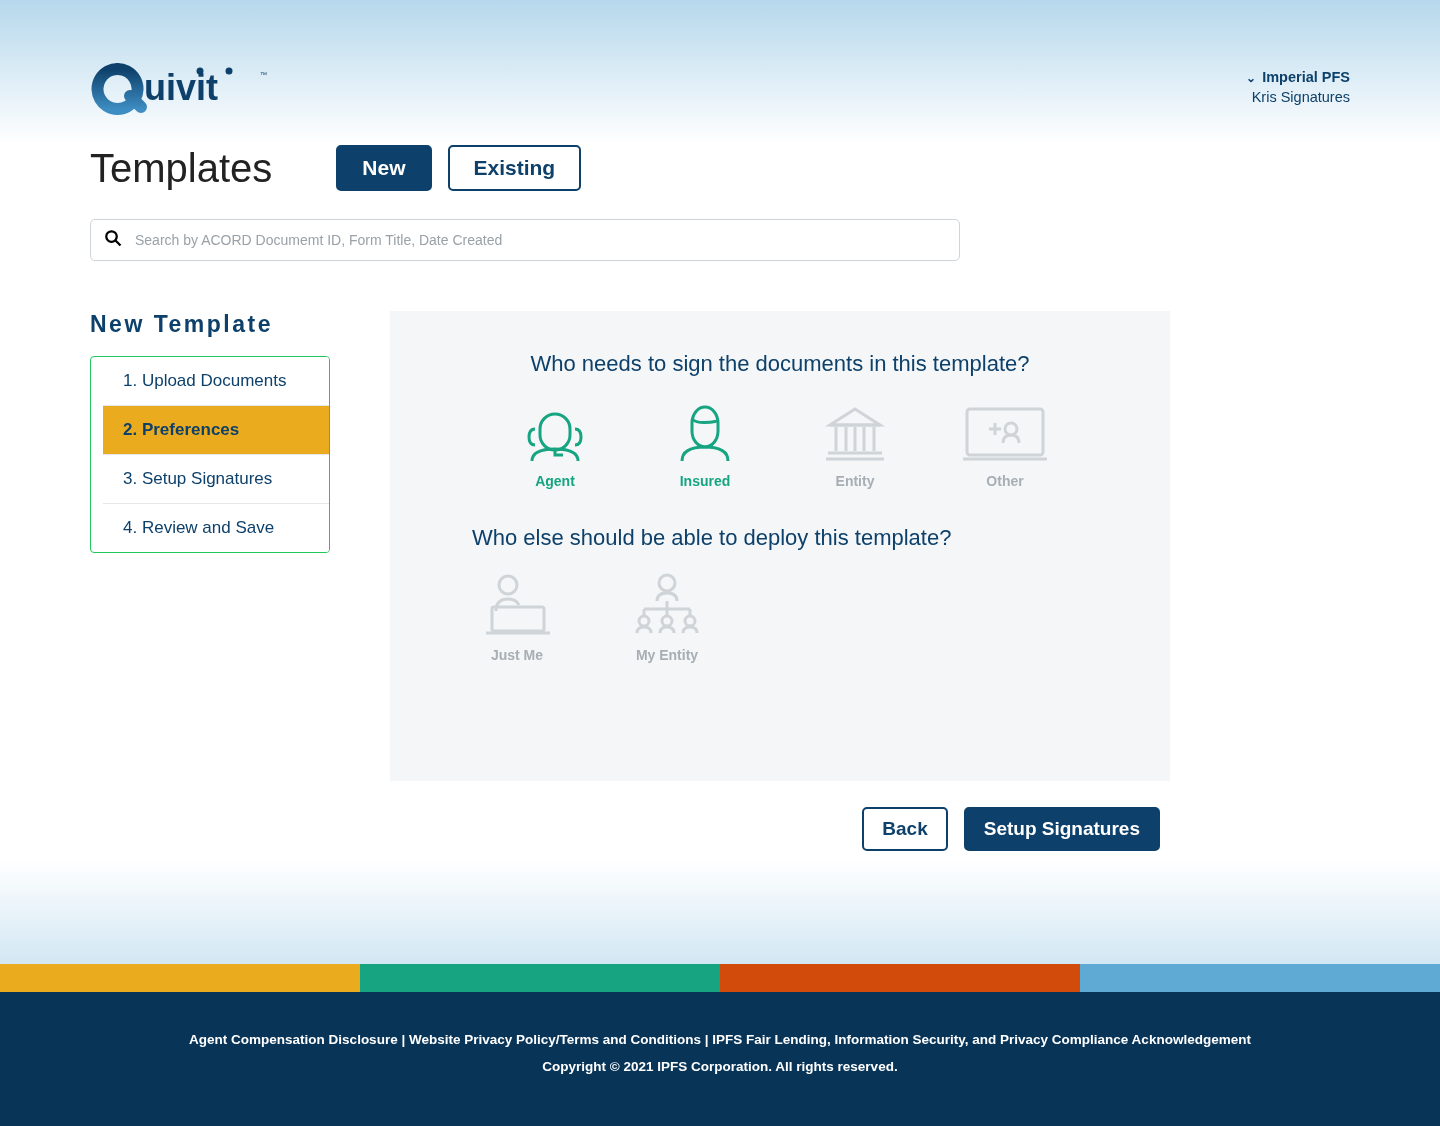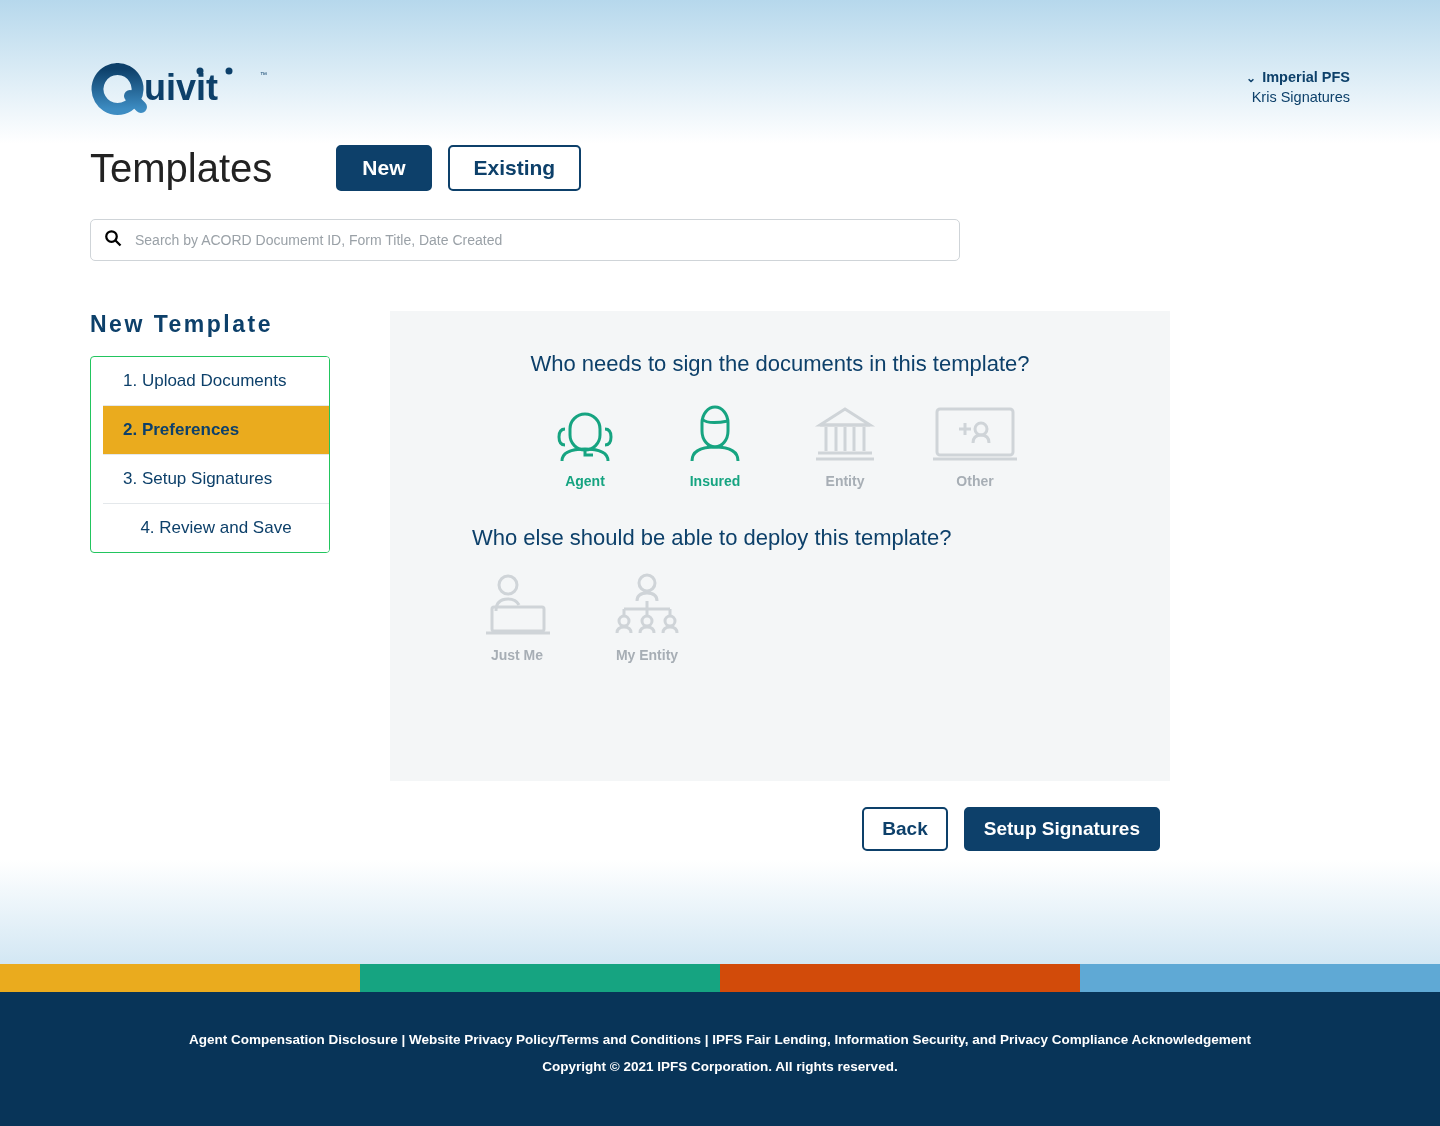--- a/index.html
+++ b/index.html
@@ -150,21 +150,21 @@
     padding-left: 12px;
   }
   .step-item {
     padding: 14px 20px;
     font-size: 17px;
     color: var(--navy);
     border-bottom: 1px solid #e4e8eb;
     cursor: pointer;
     background: #fff;
   }
-  .step-item:last-child { border-bottom: none; text-align: center; }
+  .step-item:last-child { border-bottom: none; }
   .step-item.active {
     background: var(--gold);
     font-weight: 700;
   }
 
   .main-panel {
     flex: 1;
     max-width: 780px;
   }
   .card {
@@ -174,21 +174,21 @@
   }
   .question {
     color: var(--navy);
     font-size: 22px;
     font-weight: 400;
     margin: 0 0 20px 0;
   }
   .question.center { text-align: center; }
   .option-row {
     display: flex;
-    gap: 40px;
+    gap: 60px;
     justify-content: flex-start;
     padding-left: 22px;
     margin-bottom: 36px;
   }
   .option-row.center { justify-content: center; padding-left: 0; }
   .option {
     display: flex;
     flex-direction: column;
     align-items: center;
     gap: 10px;

